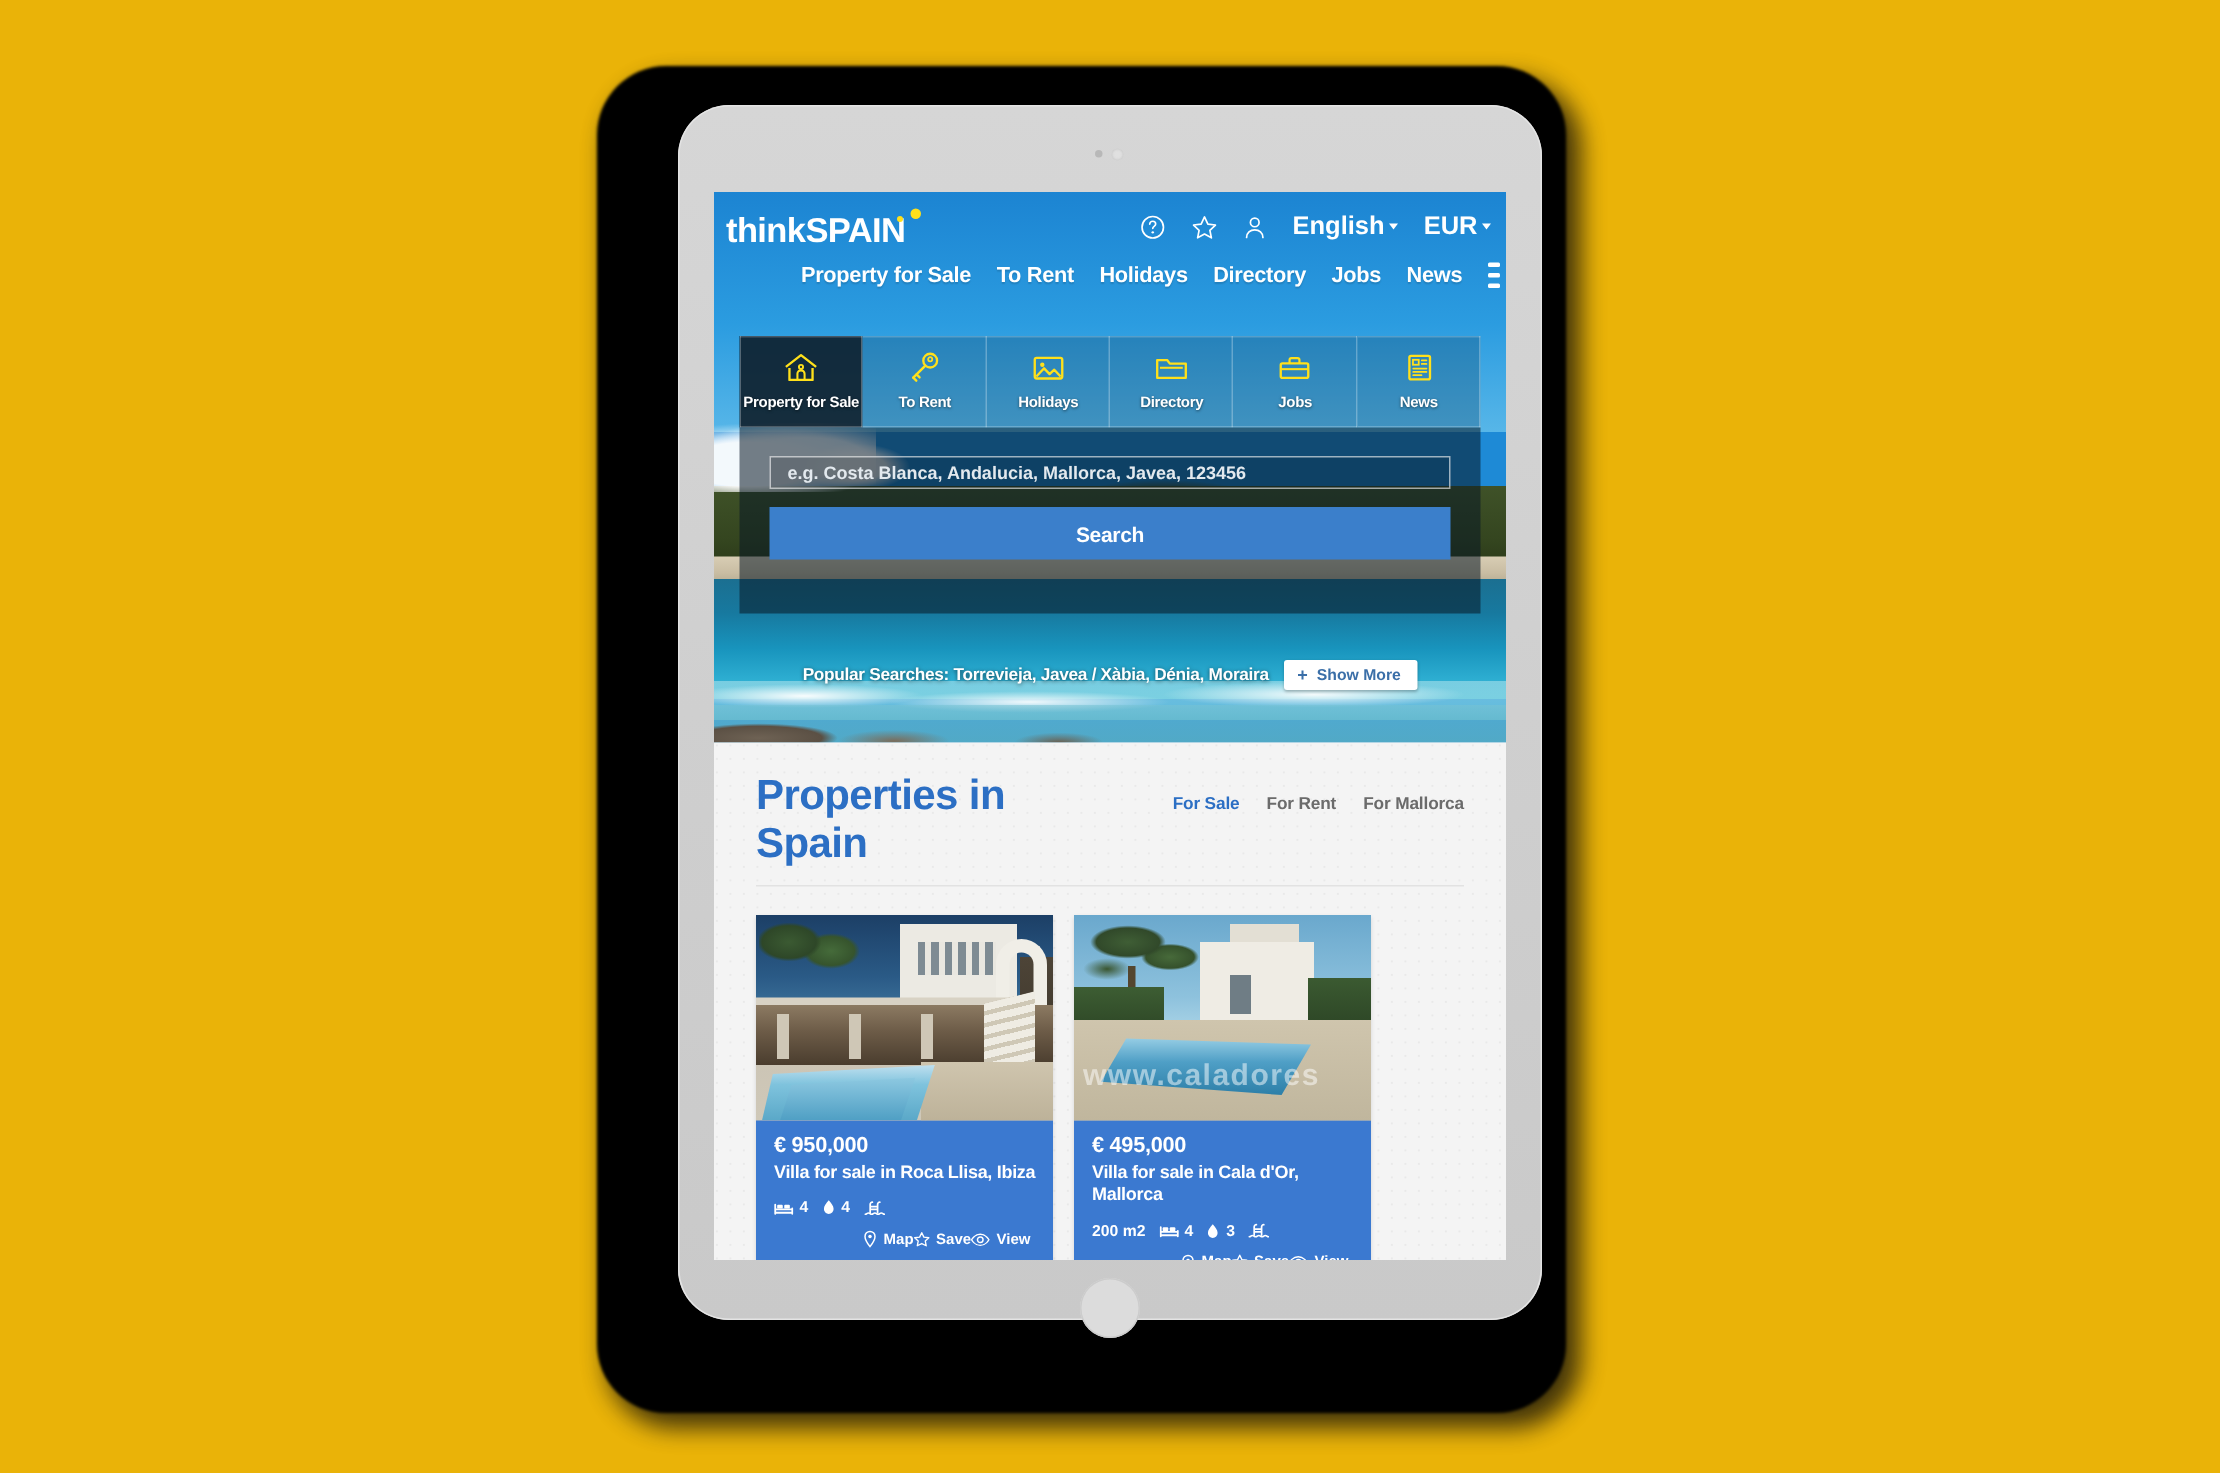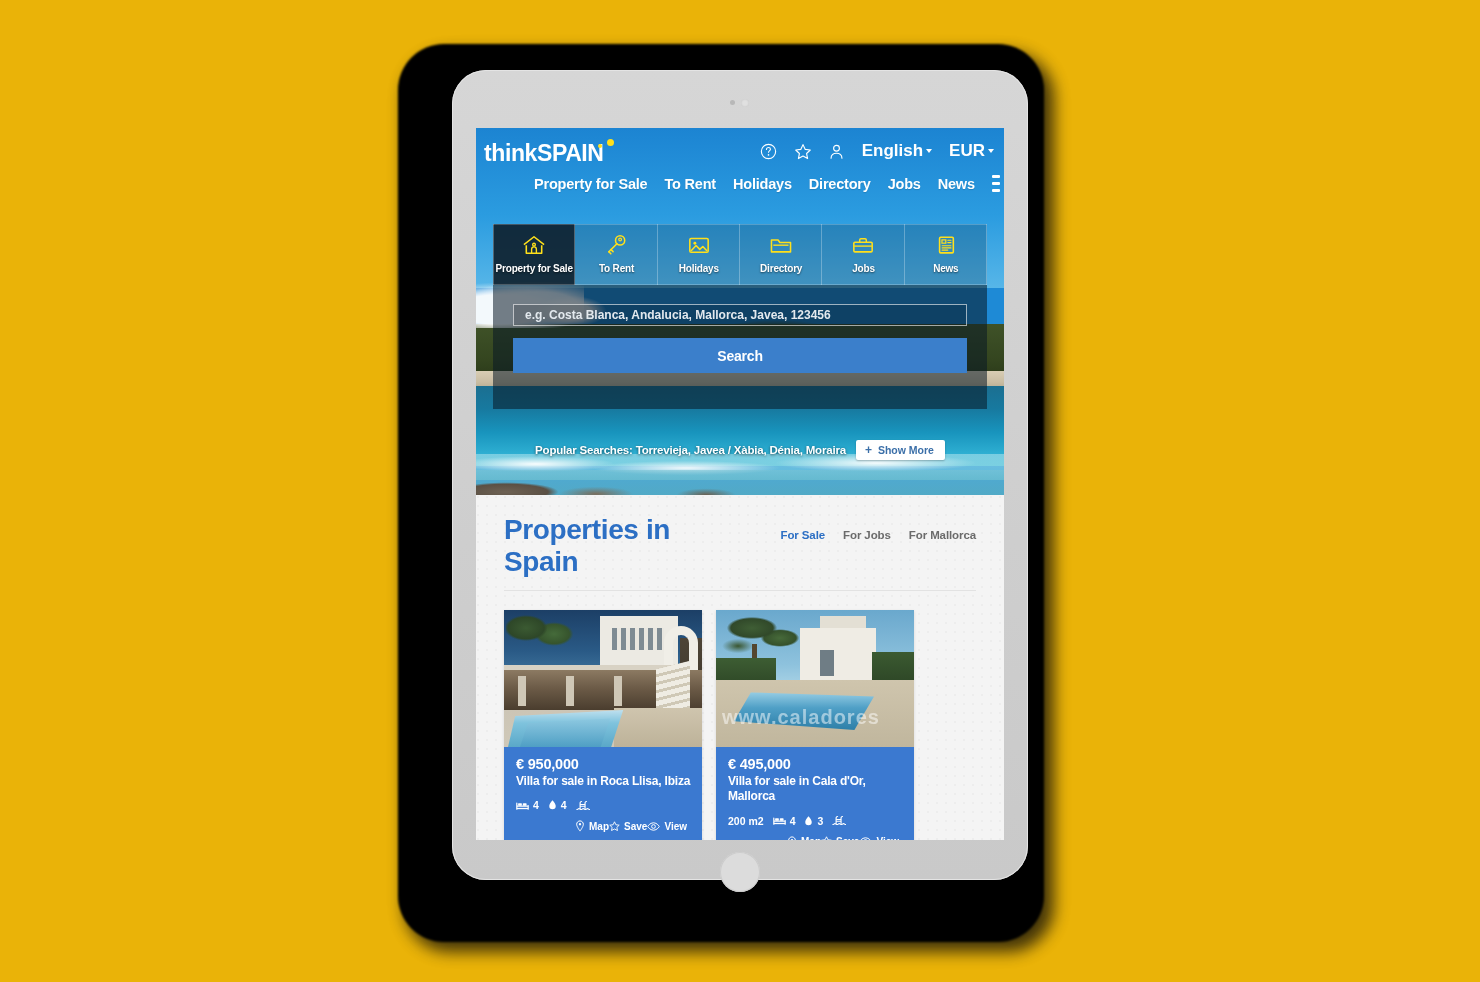--- a/index.html
+++ b/index.html
@@ -560,21 +560,21 @@
           <span>Show More</span>
         </span>
       </div>
     </div>
 
     <div class="content">
       <div class="sec-head">
         <div class="sec-title">Properties in Spain</div>
         <div class="sec-tabs">
           <span class="sec-tab active">For Sale</span>
-          <span class="sec-tab">For Jobs</span>
+          <span class="sec-tab">For Rent</span>
           <span class="sec-tab">For Mallorca</span>
         </div>
       </div>
 
       <div class="cards">
 
         <div class="card">
           <div class="card-img imgA">
             <div class="treeA"></div>
             <div class="rock"></div>

